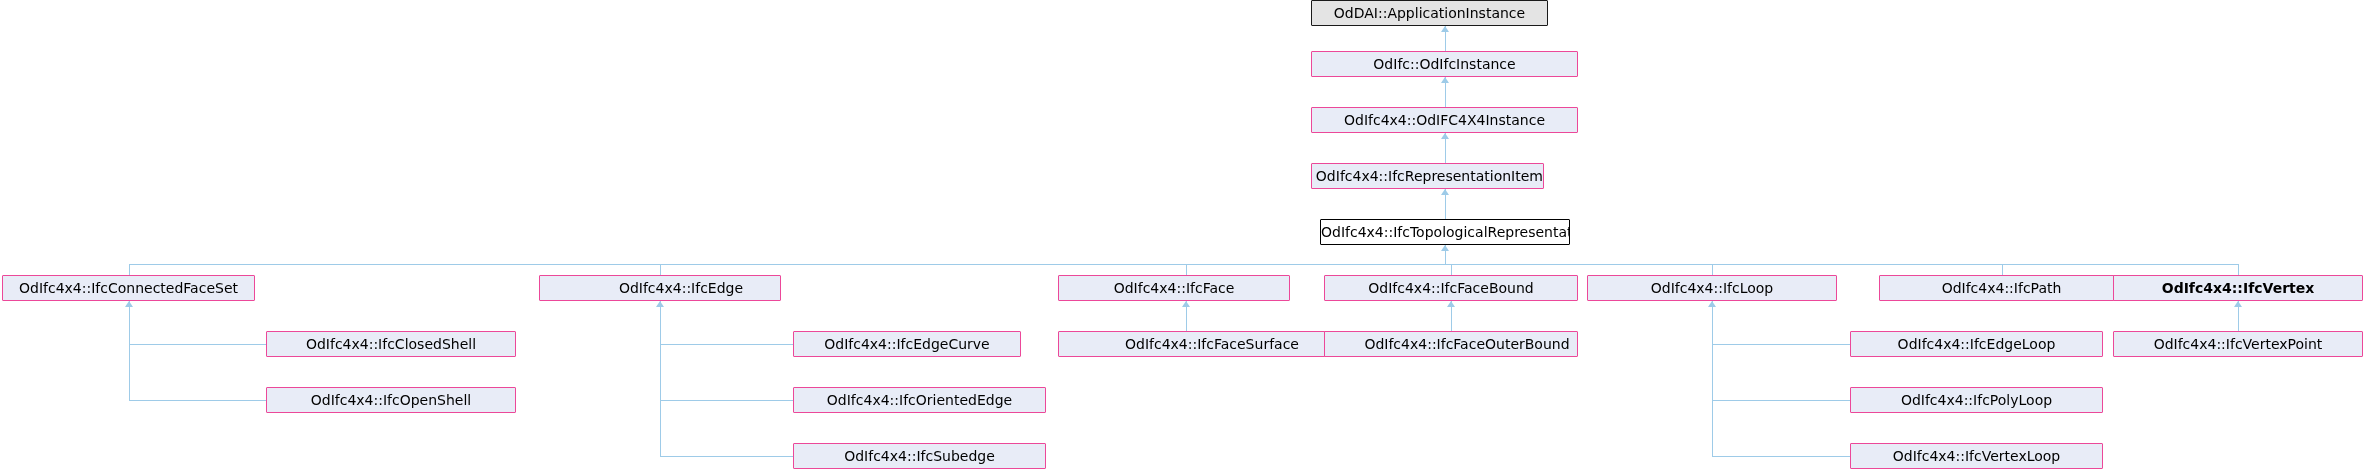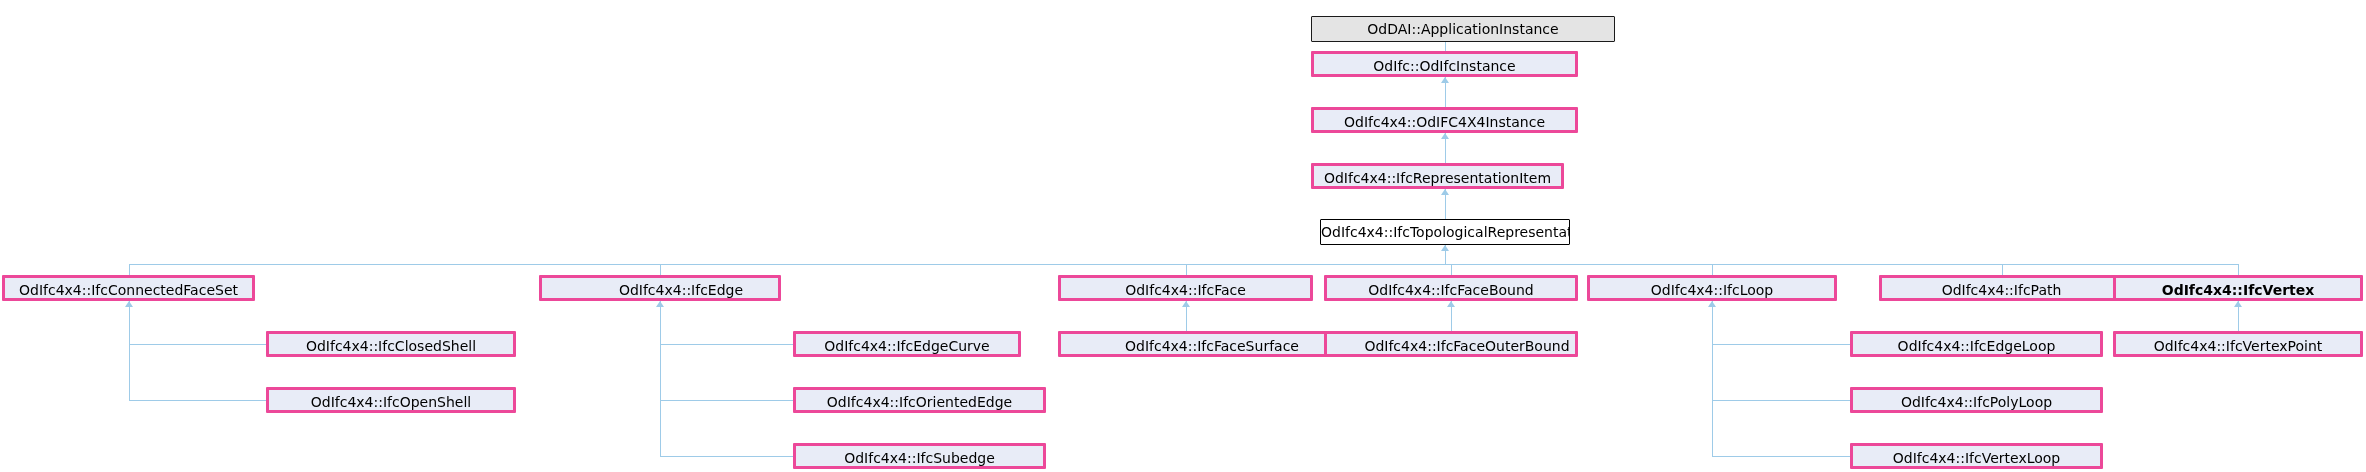--- a/index.html
+++ b/index.html
@@ -20,21 +20,21 @@
     position:absolute;
     box-sizing:border-box;
     height:26px;
     line-height:24px;
     text-align:center;
     font-size:14px;
     color:#000000;
     white-space:nowrap;
     overflow:hidden;
     background:#e8ecf7;
-    border:3px solid #ec4899;
+    border:1px solid #ec4899;
     border-radius:1px;
   }
   .node.root{
     background:#e4e4e4;
     border:1px solid #1a1a1a;
   }
   .node.current{
     background:#ffffff;
     border:1px solid #000000;
   }
@@ -106,28 +106,28 @@
       <div class="arrow-up" style="left: 1447px; top: 301px;"></div>
       <div class="edge-h" style="left: 1712px; top: 344px; width: 138px;"></div>
       <div class="edge-h" style="left: 1712px; top: 400px; width: 138px;"></div>
       <div class="edge-h" style="left: 1712px; top: 456px; width: 138px;"></div>
       <div class="edge-v" style="left: 1712px; top: 301px; height: 155px;"></div>
       <div class="arrow-up" style="left: 1708px; top: 301px;"></div>
       <div class="edge-v" style="left: 2238px; top: 301px; height: 30px;"></div>
       <div class="arrow-up" style="left: 2234px; top: 301px;"></div>
     </div>
   <div id="node-layer">
-      <div class="node root" style="left: 1311px; top: 16px; width: 304px;">OdDAI::ApplicationInstance</div>
+      <div class="node root" style="left: 1311px; top: 0px; width: 237px;">OdDAI::ApplicationInstance</div>
       <div class="node" style="left: 1311px; top: 51px; width: 267px;">OdIfc::OdIfcInstance</div>
       <div class="node" style="left: 1311px; top: 107px; width: 267px;">OdIfc4x4::OdIFC4X4Instance</div>
-      <div class="node" style="left: 1311px; top: 163px; width: 253px;">OdIfc4x4::IfcRepresentationItem</div>
+      <div class="node" style="left: 1311px; top: 163px; width: 233px; text-align: right;">OdIfc4x4::IfcRepresentationItem</div>
       <div class="node current" style="left: 1320px; top: 219px; width: 250px;">OdIfc4x4::IfcTopologicalRepresentationItem</div>
       <div class="node" style="left: 2px; top: 275px; width: 253px;">OdIfc4x4::IfcConnectedFaceSet</div>
       <div class="node" style="left: 539px; top: 275px; width: 242px; padding-left: 42px;">OdIfc4x4::IfcEdge</div>
-      <div class="node" style="left: 1058px; top: 275px; width: 255px;">OdIfc4x4::IfcFace</div>
+      <div class="node" style="left: 1058px; top: 275px; width: 232px;">OdIfc4x4::IfcFace</div>
       <div class="node" style="left: 1324px; top: 275px; width: 254px;">OdIfc4x4::IfcFaceBound</div>
       <div class="node" style="left: 1587px; top: 275px; width: 250px;">OdIfc4x4::IfcLoop</div>
       <div class="node" style="left: 1879px; top: 275px; width: 245px;">OdIfc4x4::IfcPath</div>
       <div class="node" style="left: 2113px; top: 275px; width: 250px; font-weight: bold;">OdIfc4x4::IfcVertex</div>
       <div class="node" style="left: 266px; top: 331px; width: 250px;">OdIfc4x4::IfcClosedShell</div>
       <div class="node" style="left: 793px; top: 331px; width: 228px;">OdIfc4x4::IfcEdgeCurve</div>
       <div class="node folded" style="left: 1058px; top: 331px; width: 308px;">OdIfc4x4::IfcFaceSurface</div>
       <div class="node" style="left: 1324px; top: 331px; width: 254px; padding-left: 32px;">OdIfc4x4::IfcFaceOuterBound</div>
       <div class="node" style="left: 1850px; top: 331px; width: 253px;">OdIfc4x4::IfcEdgeLoop</div>
       <div class="node" style="left: 2113px; top: 331px; width: 250px;">OdIfc4x4::IfcVertexPoint</div>

